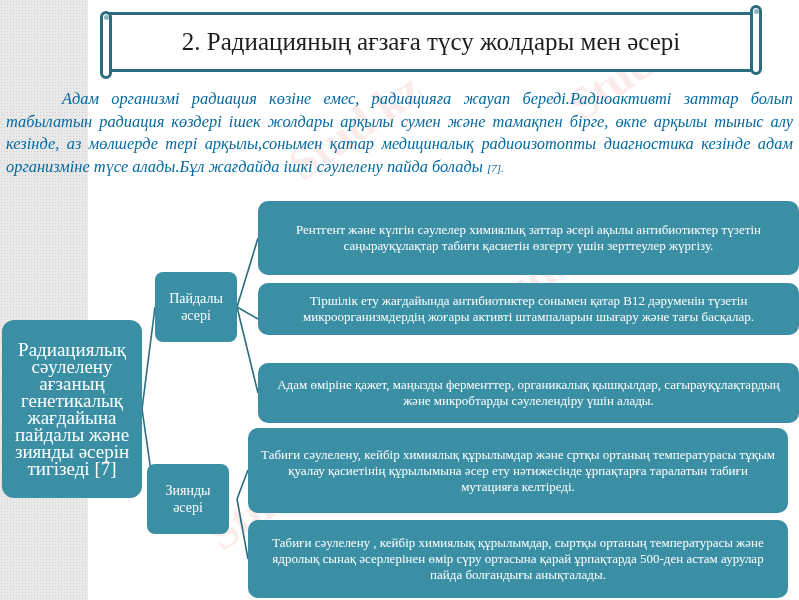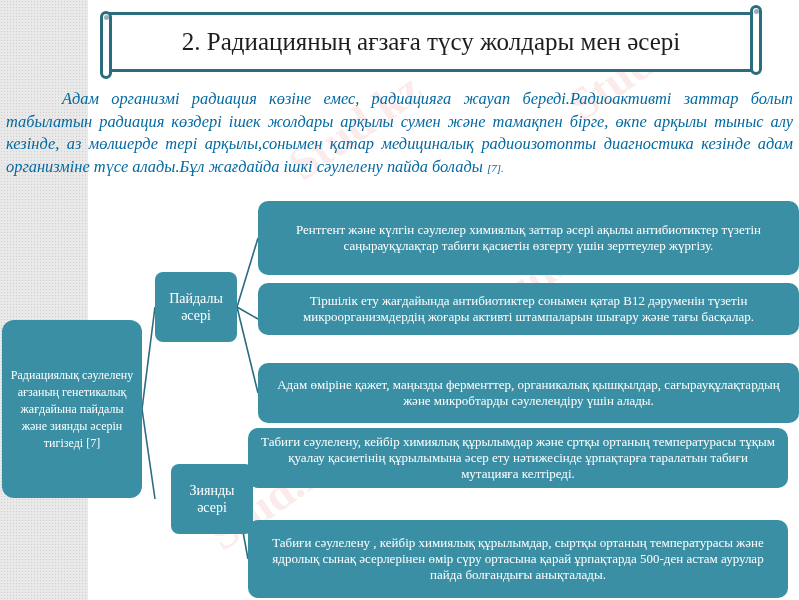--- a/index.html
+++ b/index.html
@@ -53,29 +53,29 @@
       text-indent: 56px; color: #0369a1; font-style: italic;
     }
     .intro .ref { font-size: 11px; }
 
     
     .box {
       position: absolute; background: #3a8fa5; color: #ffffff;
       border-radius: 10px; display: flex; align-items: center; justify-content: center;
       text-align: center; padding: 4px 8px;
     }
-    .box.root { left: 2px; top: 320px; width: 140px; height: 178px; font-size: 12px; line-height: 17px; border-radius: 12px; }
+    .box.root { left: 2px; top: 320px; width: 140px; height: 178px; font-size: 19px; line-height: 17px; border-radius: 12px; }
     .box.mid { width: 82px; height: 70px; font-size: 14px; line-height: 17px; border-radius: 8px; }
     .box.mid.good { left: 155px; top: 272px; }
-    .box.mid.bad  { left: 171px; top: 464px; justify-content: flex-end; }
+    .box.mid.bad  { left: 147px; top: 464px; justify-content: flex-end; }
     .box.leaf { font-size: 13px; line-height: 16px; padding: 16px 10px; }
     .leaf-1 { left: 258px; top: 201px; width: 541px; height: 74px; }
     .leaf-2 { left: 258px; top: 283px; width: 541px; height: 52px; }
     .leaf-3 { left: 258px; top: 363px; width: 541px; height: 60px; }
-    .leaf-4 { left: 248px; top: 428px; width: 540px; height: 60px; }
+    .leaf-4 { left: 248px; top: 428px; width: 540px; height: 85px; }
     .leaf-5 { left: 248px; top: 520px; width: 540px; height: 78px; }
 
     svg.connectors { position: absolute; left: 0; top: 0; width: 799px; height: 600px; pointer-events: none; }
   </style>
 </head>
 <body>
 
 <div class="side-pattern"></div>
 
 <div class="watermark" style="left:280px; top:100px;">Stud.kz</div>

